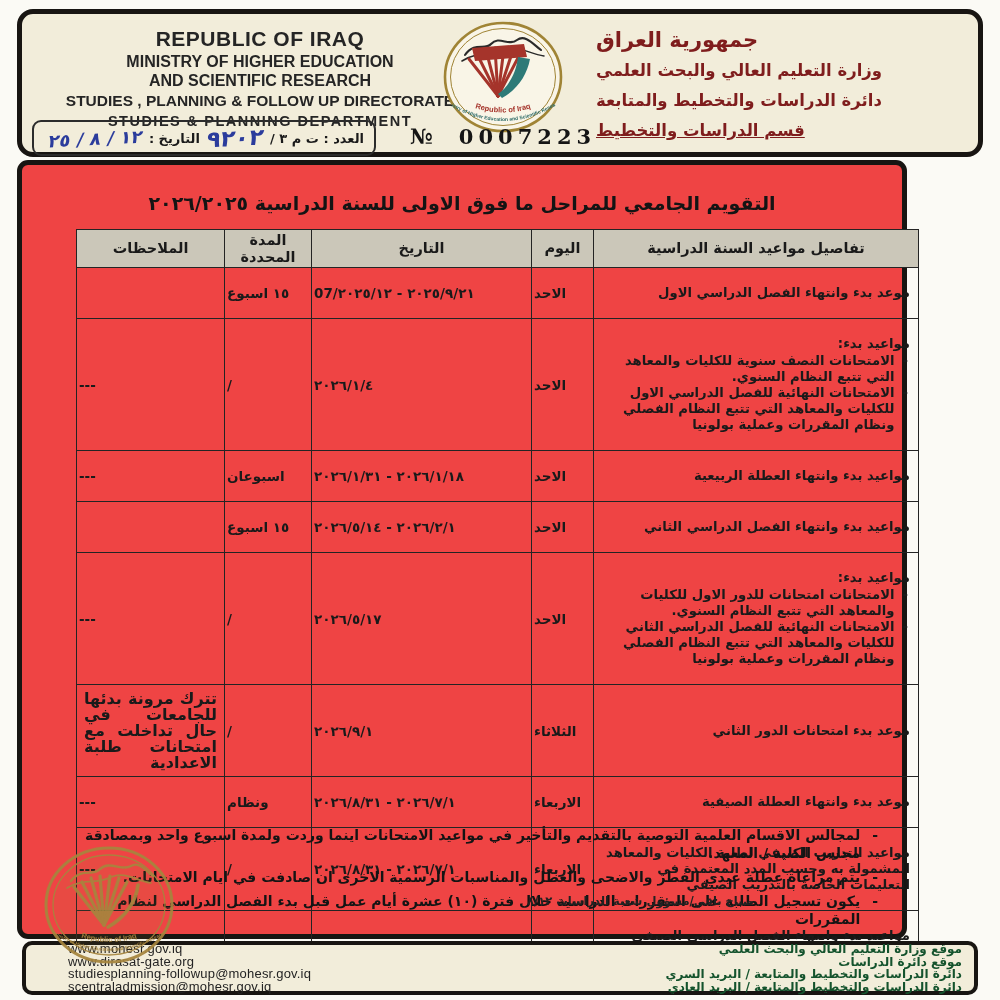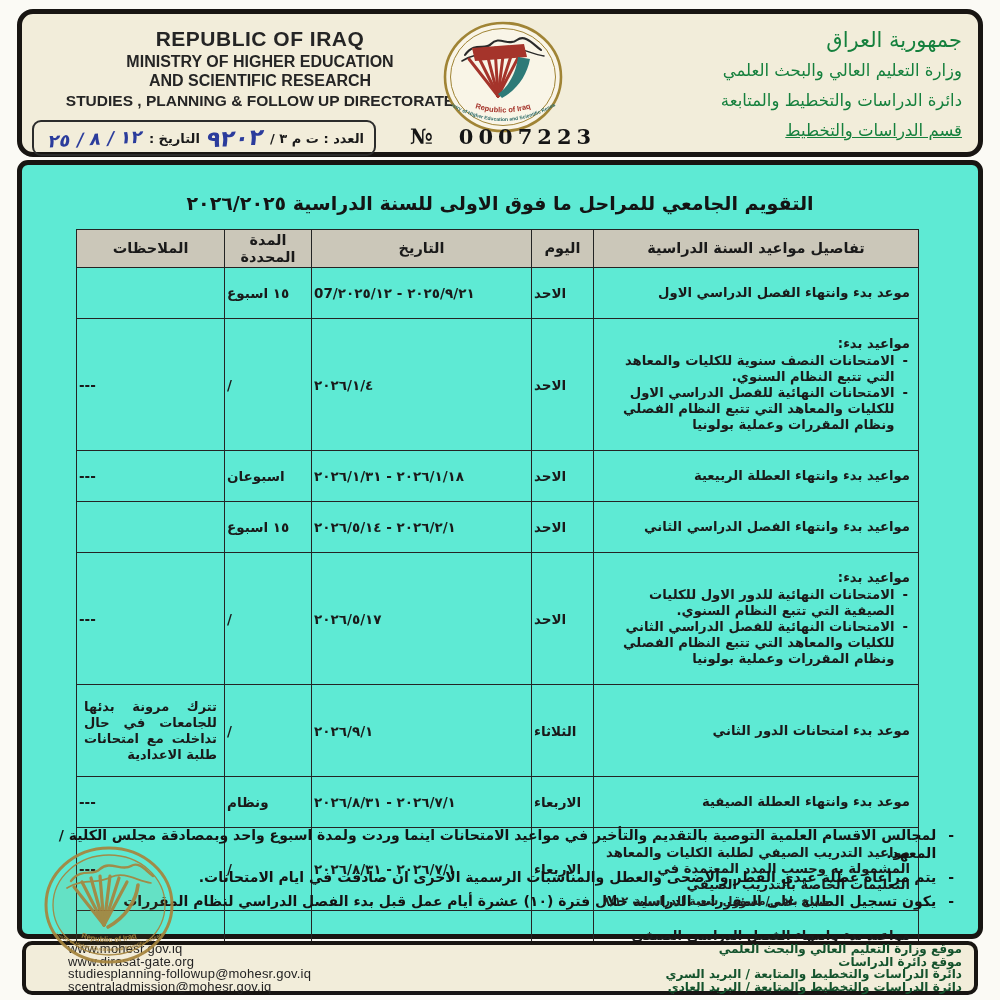--- a/index.html
+++ b/index.html
@@ -10,39 +10,39 @@
     font-family: "DejaVu Sans", sans-serif;
     color: #1a1a1a;
     overflow: hidden;
   }
   
   .hdr-box {
     position:absolute; left:17px; top:9px; width:966px; height:148px;
     background:#f2edda; border:5px solid #181512; border-radius:16px;
   }
   .main-box {
-    position:absolute; left:17px; top:160px; width:966px; height:779px;
-    background:#5eead4; border:5px solid #181512; border-radius:11px;
+    position:absolute; left:17px; top:160px; width:890px; height:779px;
+    background:#ef4444; border:5px solid #181512; border-radius:11px;
   }
   .ftr-box {
     position:absolute; left:22px; top:941px; width:956px; height:54px;
     background:#f2edda; border:4px solid #181512; border-radius:10px;
   }
   
   .hdr-en {
     position:absolute; left:12px; top:12px; width:452px; text-align:center;
     font-family:"Liberation Sans", sans-serif; font-weight:bold; color:#252525;
   }
   .en-l1 { font-size:21px; line-height:26px; letter-spacing:.5px; }
   .en-l2, .en-l3 { font-size:16px; line-height:19px; }
   .en-l4 { font-size:15.5px; line-height:21px; }
   .en-l5 { font-size:14.5px; line-height:20px; letter-spacing:1.5px; }
   .hdr-ar {
-    position:absolute; right:16px; top:10px; width:366px; text-align:right;
-    direction:rtl; font-weight:normal; color:#15803d;
+    position:absolute; right:16px; top:10px; width:366px; text-align:left;
+    direction:rtl; font-weight:bold; color:#7f1d1d;
   }
   .ar-l1 { font-size:21px; line-height:32px; }
   .ar-l  { font-size:16.5px; line-height:30px; }
   .ar-und { text-decoration:underline; }
   .logo { position:absolute; left:405px; top:5px; width:152px; height:118px; }
   .ref-box {
     position:absolute; left:10px; top:106px; width:344px; height:36px;
     border:2.5px solid #2c2c2c; border-radius:9px;
     direction:rtl; display:flex; align-items:center; gap:7px; padding:0 10px;
     font-size:13px; font-weight:bold; white-space:nowrap; overflow:visible;
@@ -65,21 +65,21 @@
     position:absolute; left:54px; top:64px; width:842px;
     border-collapse:collapse; table-layout:fixed; direction:rtl;
   }
   table.cal th, table.cal td { border:1.7px solid #242424; vertical-align:middle; }
   table.cal thead th {
     background:#cbc7b9; font-size:14.5px; font-weight:bold; padding:1px 4px;
     line-height:1.15;
   }
   td.det { text-align:right; font-weight:bold; font-size:13.2px; padding:17px 8px; line-height:16px; }
   td.mid { text-align:left; font-weight:bold; font-size:13.5px; padding:1px 2px; }
-  td.note-long { font-size:13px; font-weight:bold; text-align:justify; padding:3px 7px; line-height:16px; direction:rtl; }
+  td.note-long { font-size:16px; font-weight:bold; text-align:justify; padding:3px 7px; line-height:16px; direction:rtl; }
   .intro { margin-bottom:1px; }
   .bl { display:flex; gap:8px; padding-right:2px; align-items:flex-start; }
   .dsh { flex:0 0 auto; }
   .hh { height:38px; } .r0 { height:40px; } .r1 { height:108px; } .r2 { height:27px; }
   .r3 { height:27px; } .r4 { height:98px; } .r5 { height:92px; } .r6 { height:28px; }
   .r7 { height:76px; } .r8 { height:54px;margin-top:8px; }
   
   .footnotes {
     position:absolute; top:661px; right:24px; left:34px; direction:rtl;
     font-size:14px; font-weight:bold; color:#141414;
@@ -100,20 +100,21 @@
 </style>
 </head>
 <body>
 
 <div class="hdr-box">
   <div class="hdr-en">
     <div class="en-l1">REPUBLIC OF IRAQ</div>
     <div class="en-l2">MINISTRY OF HIGHER EDUCATION</div>
     <div class="en-l3">AND SCIENTIFIC RESEARCH</div>
     <div class="en-l4">STUDIES , PLANNING &amp; FOLLOW UP DIRECTORATE</div>
+    <div class="en-l5">STUDIES &amp;  PLANNING DEPARTMENT</div>
   </div>
 
   <svg class="logo" viewBox="0 0 152 118">
     <ellipse cx="76" cy="58" rx="58" ry="54" fill="#f9f5e7" stroke="#a08435" stroke-width="2.6"></ellipse>
     <ellipse cx="76" cy="58" rx="52.5" ry="48.5" fill="none" stroke="#a08435" stroke-width="1"></ellipse>
     <path d="M38,36 C48,22 58,32 64,25 C72,16 82,28 90,21 C98,15 106,25 114,31" fill="none" stroke="#2a2a2a" stroke-width="2.1" stroke-linecap="round"></path>
     <path d="M35,42 C52,31 64,39 77,31 C90,25 102,35 117,37" fill="none" stroke="#2a2a2a" stroke-width="1.5" stroke-linecap="round"></path>
     <g stroke="#a5342b" stroke-width="3" stroke-linecap="round">
       <line x1="71" y1="77" x2="42" y2="40"></line>
         <line x1="71" y1="77" x2="50" y2="35"></line>
@@ -212,21 +213,21 @@
         <td class="mid">الاحد</td>
         <td class="mid" dir="rtl">٢٠٢٦/٢/١ - ٢٠٢٦/٥/١٤</td>
         <td class="mid" dir="ltr">١٥ اسبوع</td>
         <td class="mid"></td>
       </tr>
       <tr class="r4">
         <td class="det" dir="rtl">
           <div class="intro">مواعيد بدء:</div>
           <div class="bl">
             <span class="dsh">-</span>
-            <span>الامتحانات النهائية للدور الاول للكليات الصيفية التي تتبع النظام السنوي.</span>
+            <span>الامتحانات امتحانات للدور الاول للكليات والمعاهد التي تتبع النظام السنوي.</span>
           </div>
           <div class="bl">
             <span class="dsh">-</span>
             <span>الامتحانات النهائية للفصل الدراسي الثاني للكليات والمعاهد التي تتبع النظام الفصلي ونظام المقررات وعملية بولونيا</span>
           </div>
         </td>
         <td class="mid">الاحد</td>
         <td class="mid" dir="rtl">٢٠٢٦/٥/١٧</td>
         <td class="mid" dir="ltr">/</td>
         <td class="mid">---</td>

